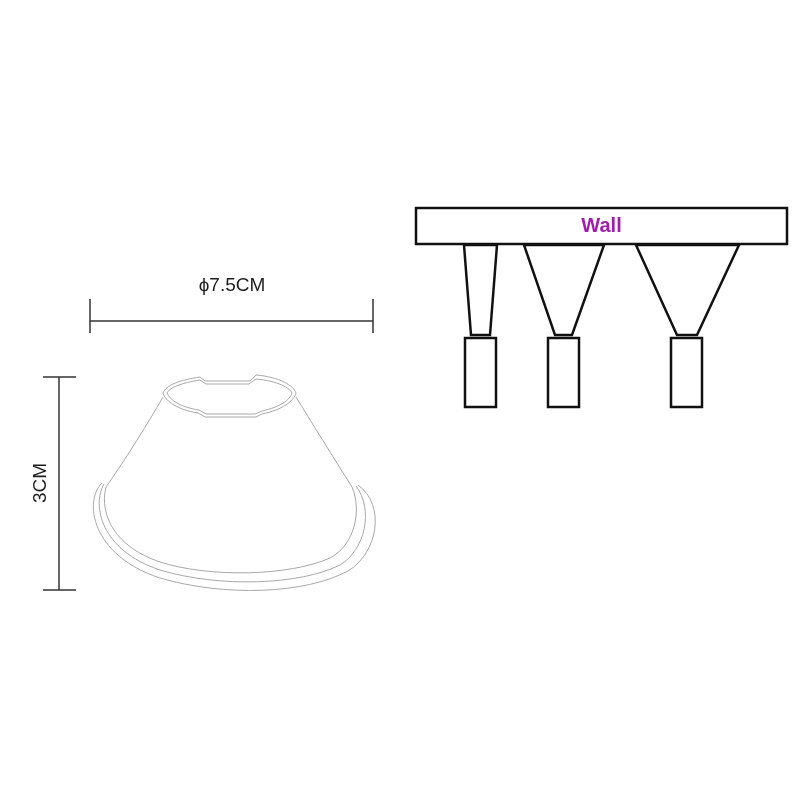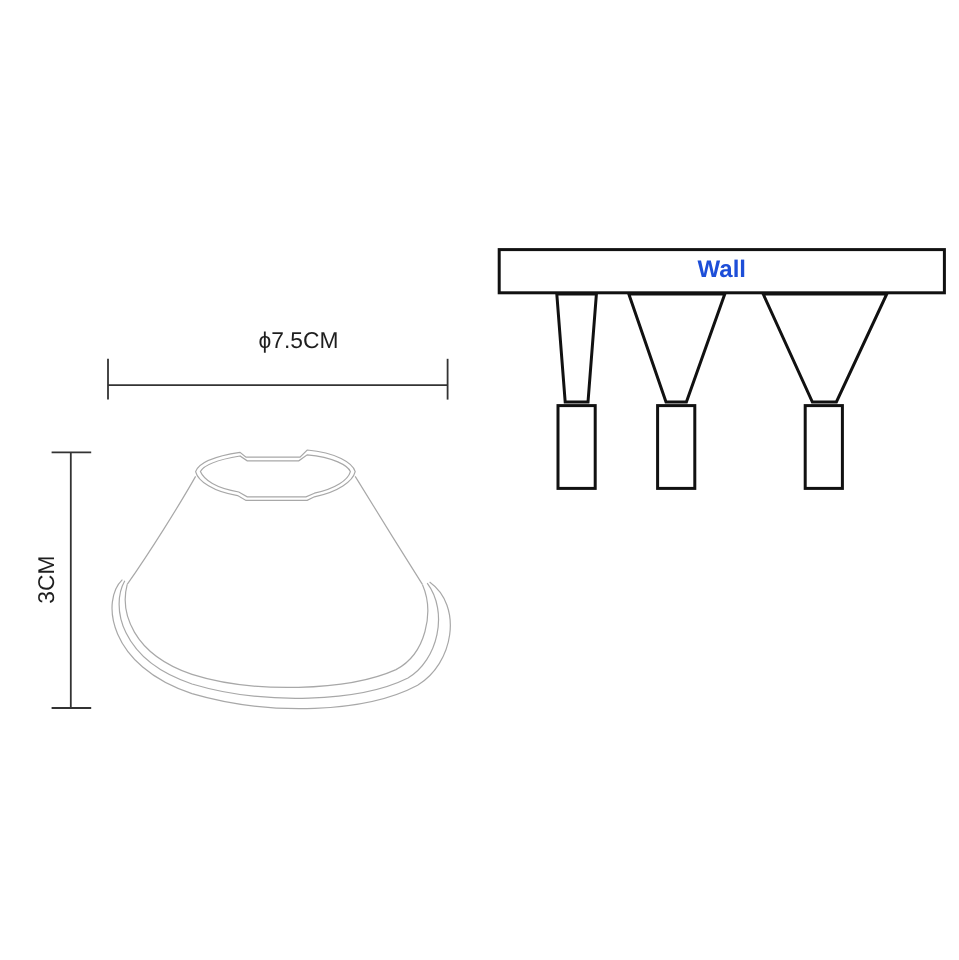--- a/index.html
+++ b/index.html
@@ -25,40 +25,40 @@
       position: absolute;
       font-family: "Liberation Sans", sans-serif;
       font-size: 19px;
       color: #1e1e1e;
       white-space: nowrap;
     }
     .width-label {
       left: 182px;
       top: 274px;
       width: 100px;
-      text-align: right;
+      text-align: center;
     }
     .height-label {
       left: 10px;
       top: 472px;
       width: 60px;
       text-align: center;
       transform: rotate(-90deg);
       transform-origin: 30px 11px;
     }
     .wall-label {
       position: absolute;
       left: 416px;
       top: 214px;
       width: 371px;
       text-align: center;
       font-family: "Liberation Sans", sans-serif;
       font-weight: bold;
       font-size: 20px;
-      color: #1d4ed8;
+      color: #a21caf;
     }
   </style>
 </head>
 <body>
 
 <svg class="canvas" width="799" height="800" viewBox="0 0 799 800" xmlns="http://www.w3.org/2000/svg">
 
   <g stroke="#333333" stroke-width="1.5" fill="none">
     <line x1="90" y1="321" x2="373" y2="321"></line>
     <line x1="90" y1="299" x2="90" y2="333"></line>

